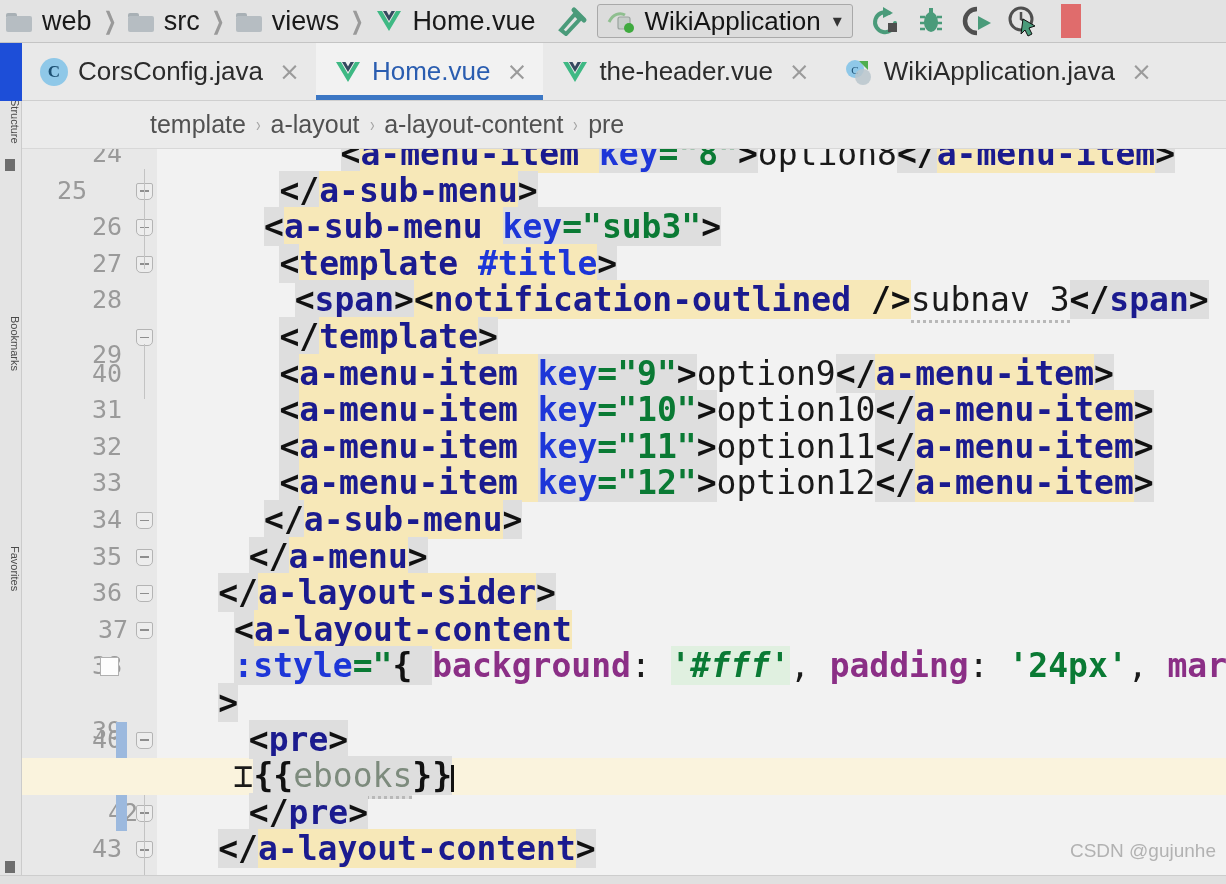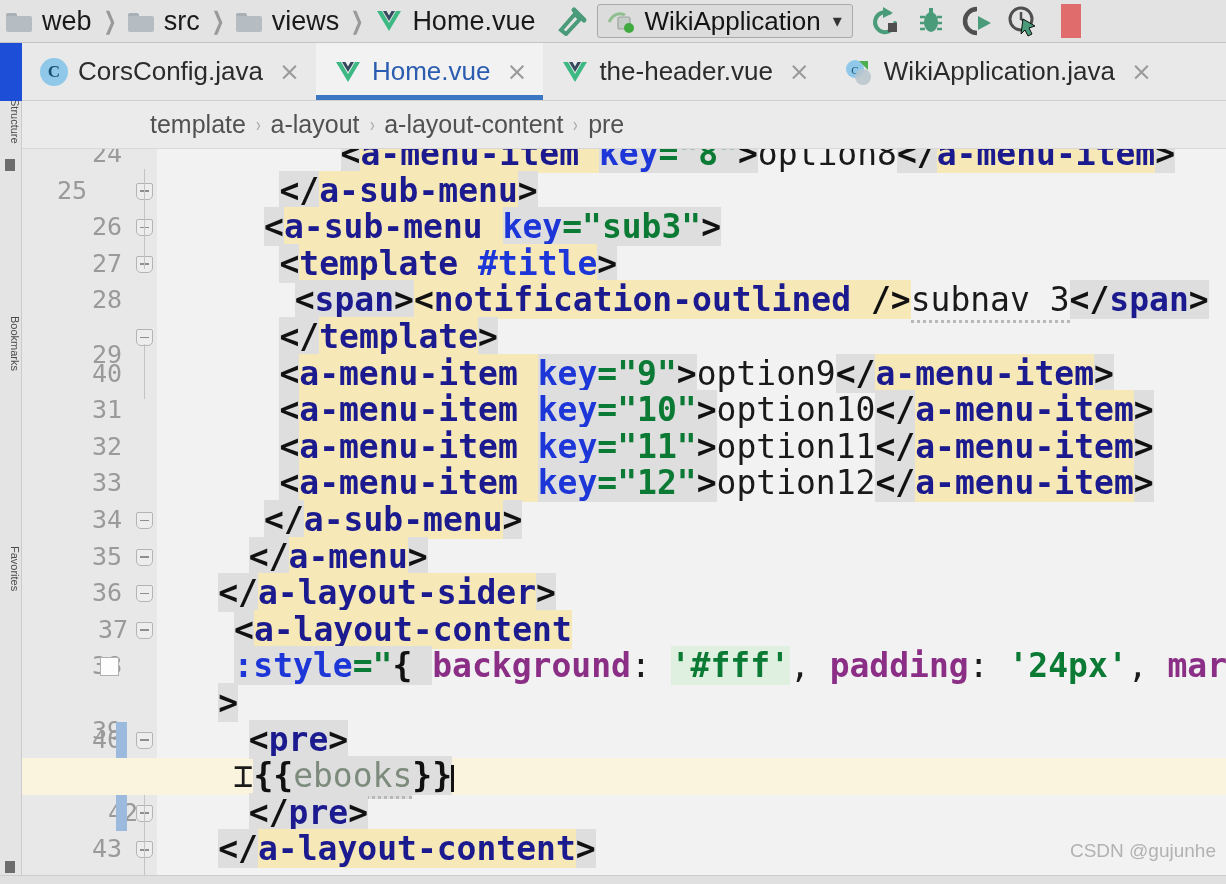--- a/index.html
+++ b/index.html
@@ -223,21 +223,21 @@
   .eq       { color: #0a7a34; font-weight: bold; }
   .str      { color: #0a7a34; font-weight: bold; }
   .txt      { color: #1a1a1a; font-weight: normal; }
   .prop     { color: #8b2f86; font-weight: bold; }
   .num      { color: #1d36d8; font-weight: bold; }
   .mustache { color: #7d8b7d; font-weight: normal; }
   .brace    { color: #111; font-weight: bold; }
 
   .hl-tag  { background: #f7e8b8; }
   .hl-gray { background: #dedede; }
-  .hl-col  { background: #e0f0e0; }
+  .hl-col  { background: #e0f0e0; font-style: italic; }
 
   .squig {
     border-bottom: 3px dotted #b8b8b8;
     padding-bottom: 1px;
   }
 
   
   .foldmk {
     position: absolute; left: 4px;
     width: 17px; height: 17px;

